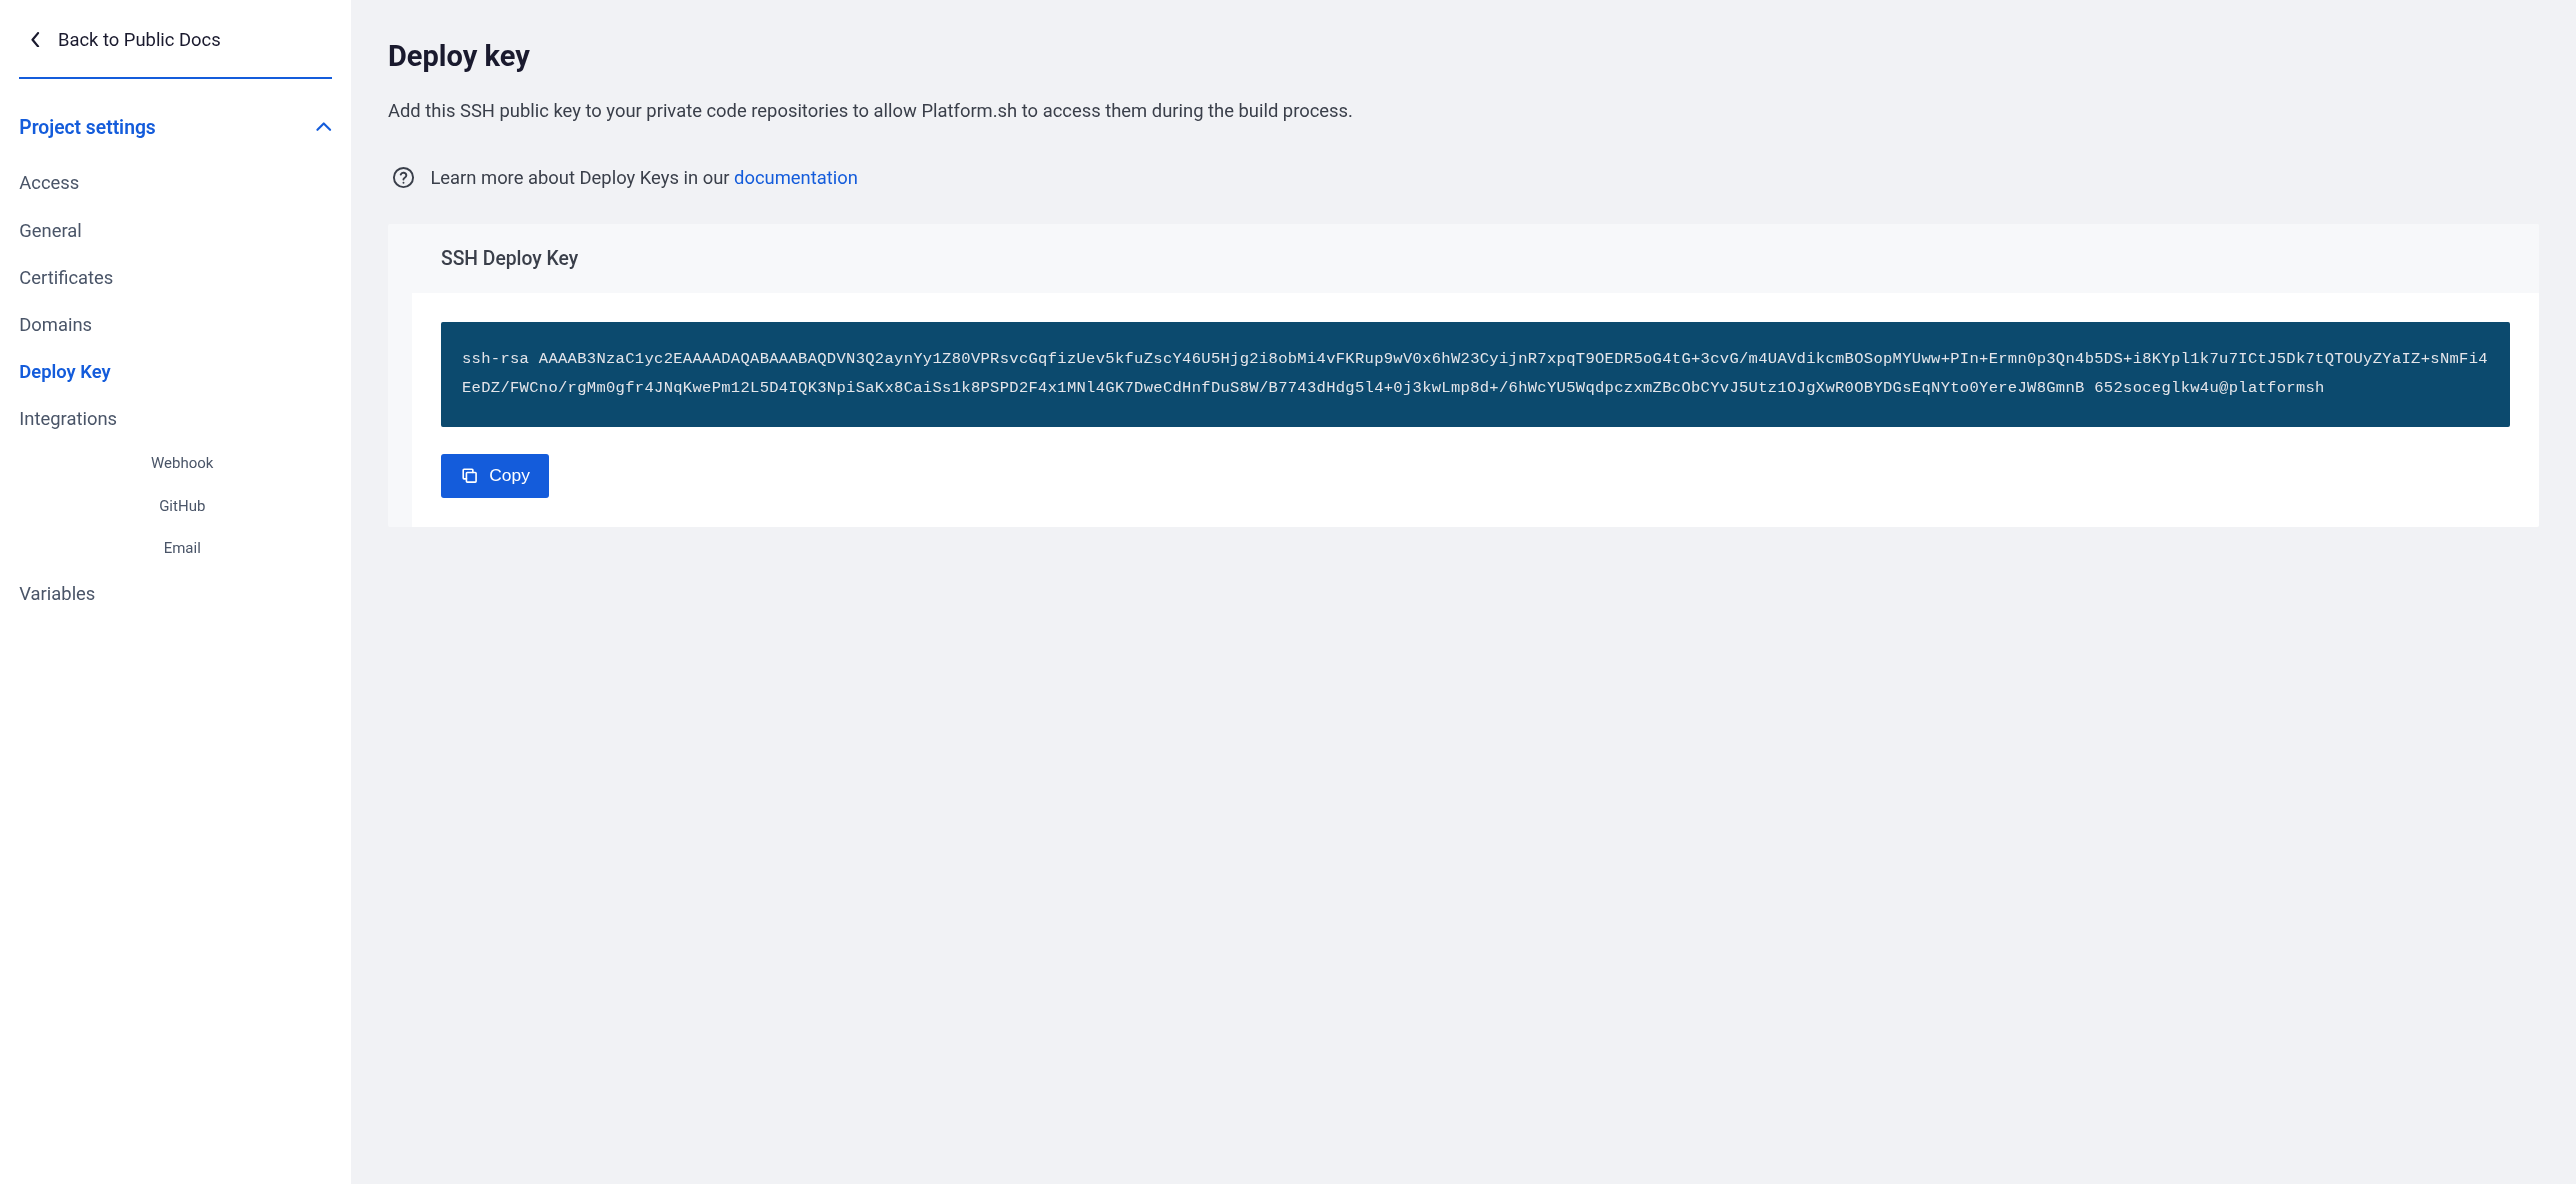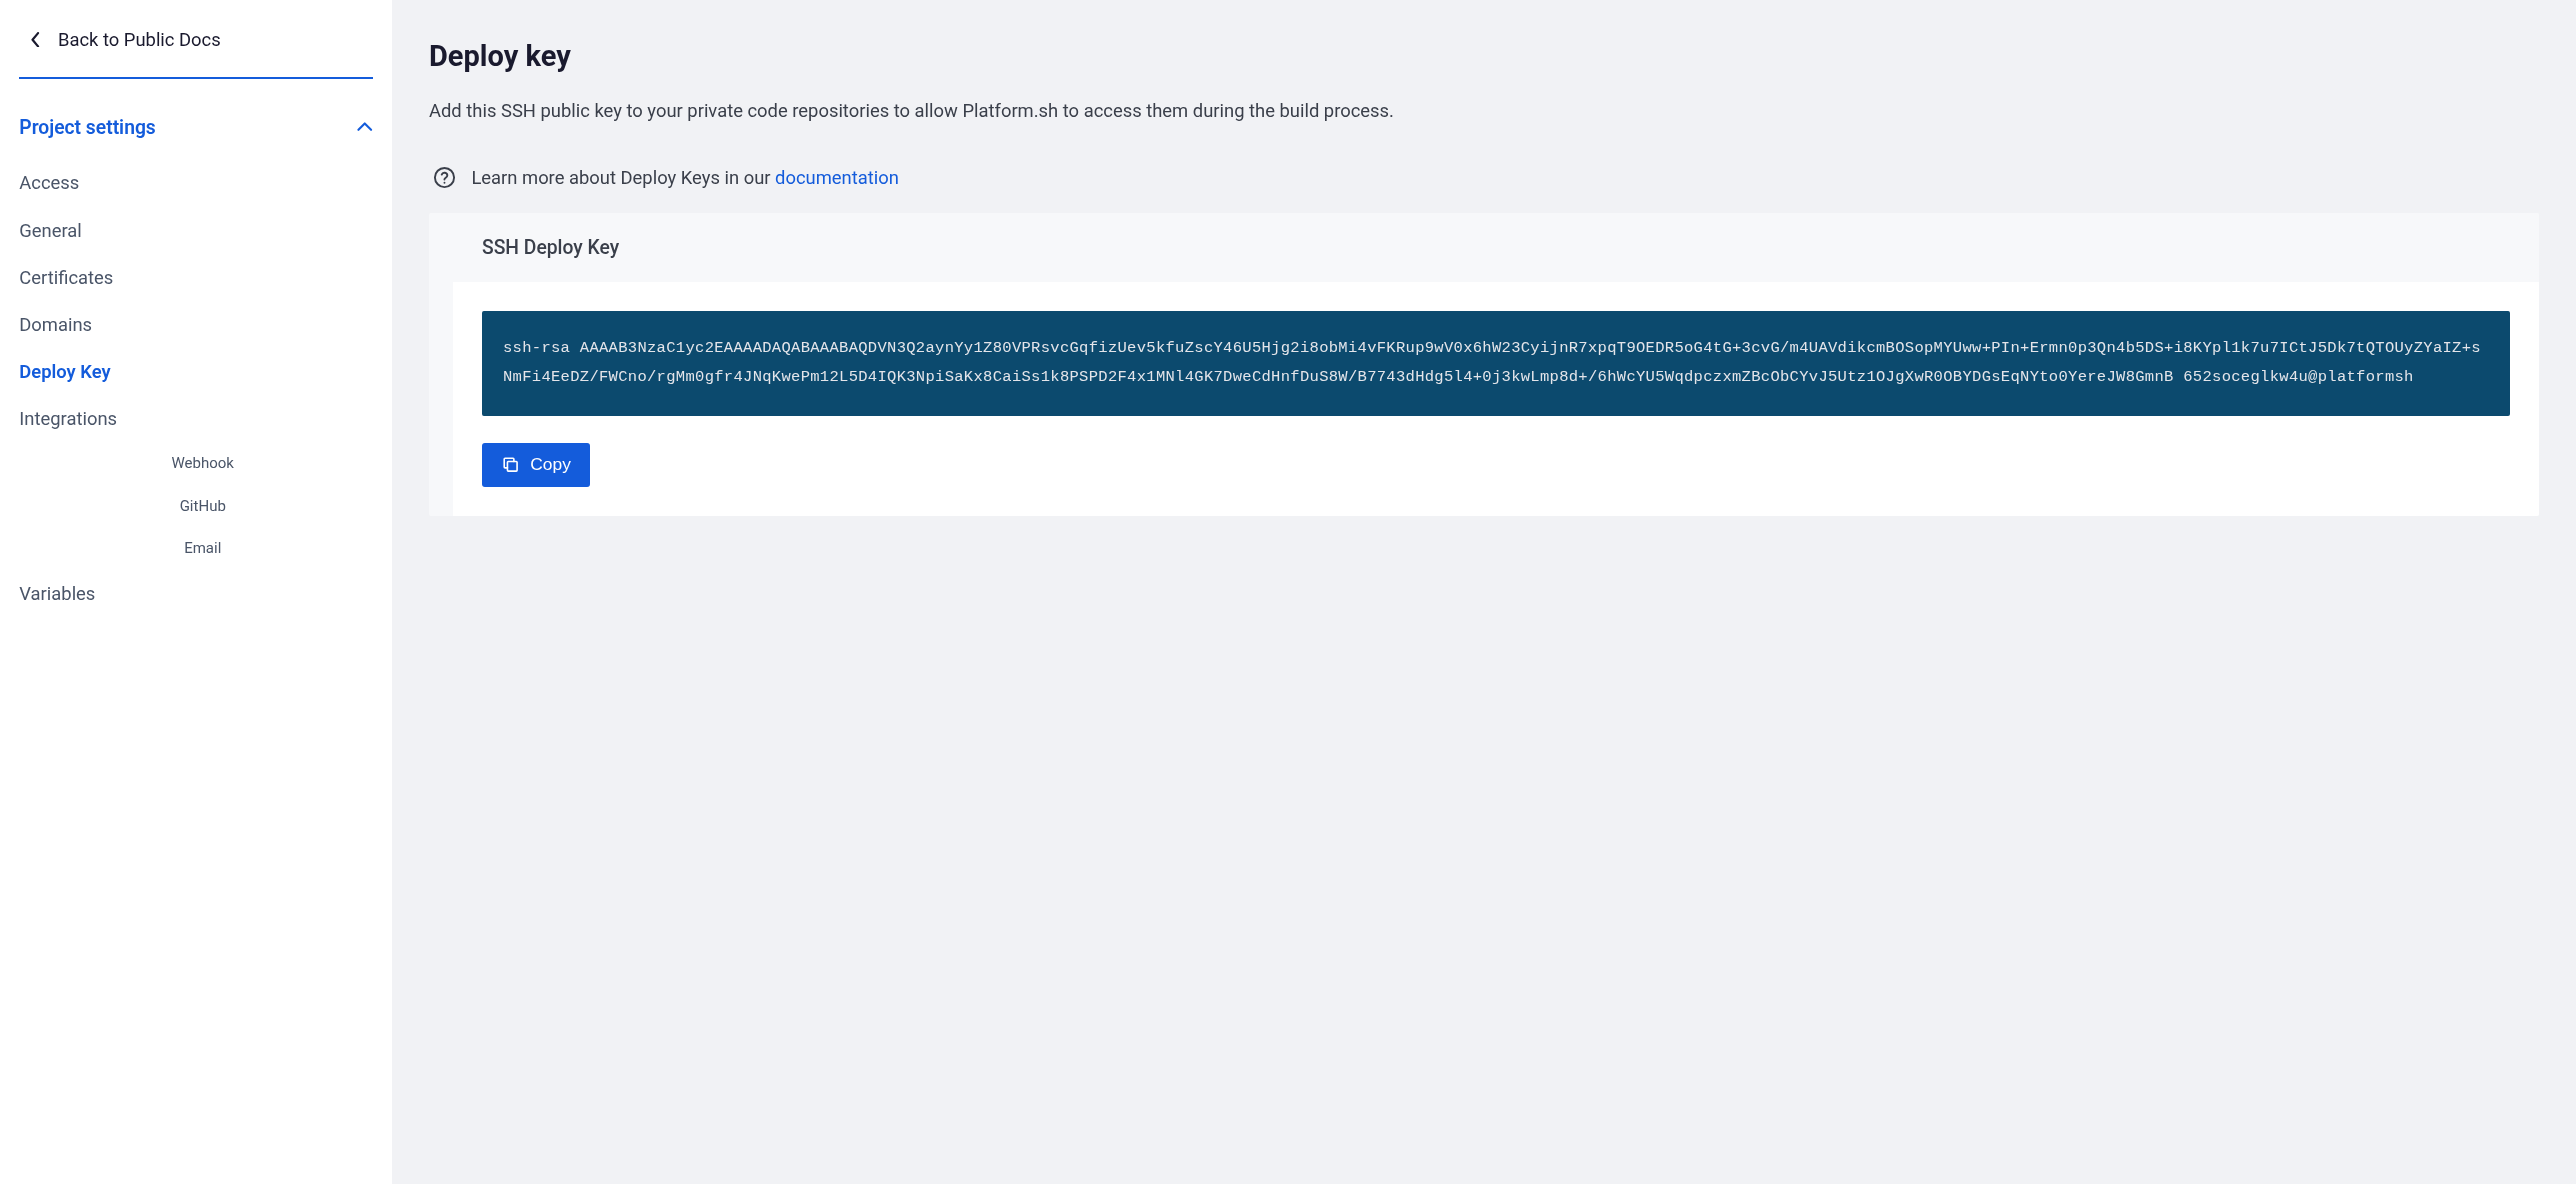--- a/index.html
+++ b/index.html
@@ -8,21 +8,21 @@
       box-sizing: border-box;
     }
     body {
       font-family: -apple-system, BlinkMacSystemFont, "Segoe UI", Roboto, "Helvetica Neue", Arial, sans-serif;
       display: flex;
       height: 100vh;
       background: #f1f2f5;
       color: #1a1a2e;
     }
     .sidebar {
-      width: 392px;
+      width: 351px;
       background: #ffffff;
       padding: 19.3px 19.3px 19.3px 19.3px;
       flex-shrink: 0;
     }
     .back-link {
       display: flex;
       align-items: center;
       gap: 17.4px;
       padding: 9.7px 11.6px;
       cursor: pointer;
@@ -97,21 +97,21 @@
     .page-description {
       font-size: 18.4px;
       color: #3a3f4a;
       line-height: 1.9;
       margin-bottom: 37px;
     }
     .help-row {
       display: flex;
       align-items: center;
       gap: 15.5px;
-      margin-bottom: 24px;
+      margin-bottom: 35px;
       padding-left: 3.9px;
     }
     .help-icon {
       width: 23px;
       height: 23px;
       flex-shrink: 0;
     }
     .help-text {
       font-size: 18.4px;
       color: #3a3f4a;

